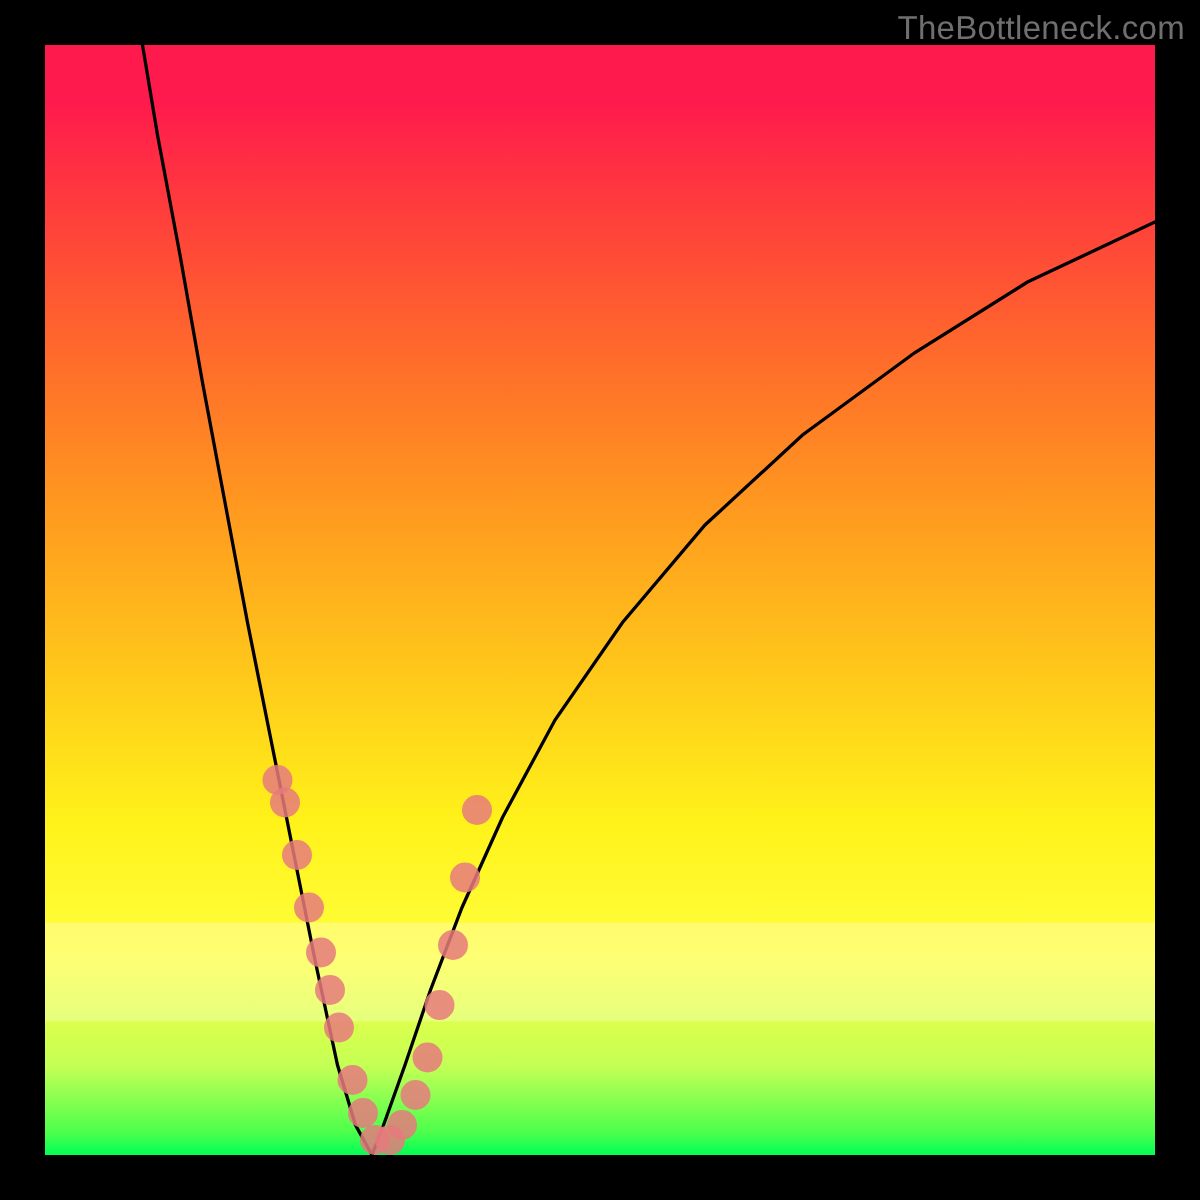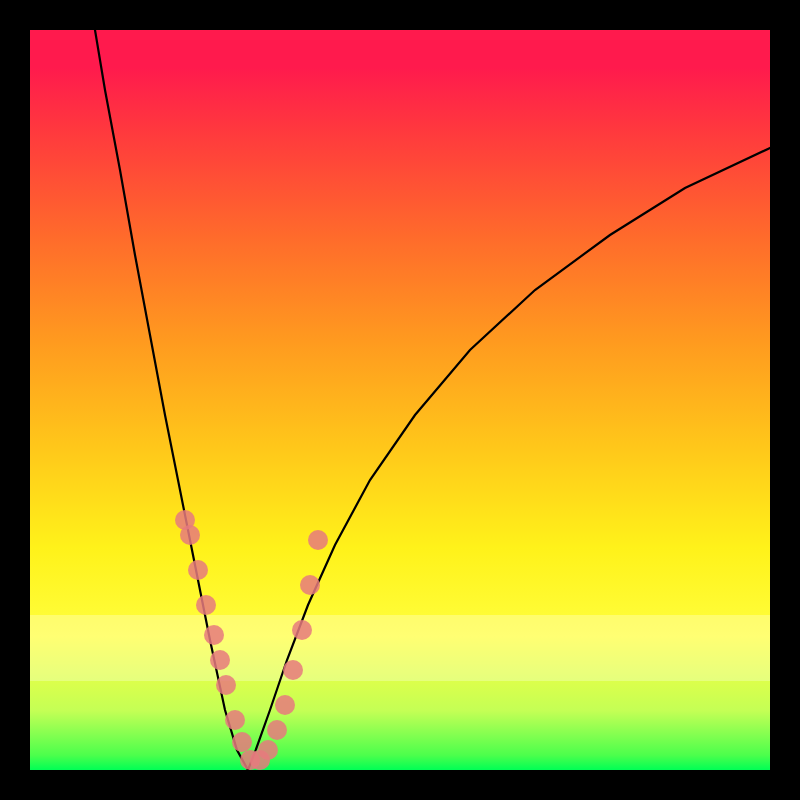--- a/index.html
+++ b/index.html
@@ -77,20 +77,21 @@
     font-weight: 500;
     letter-spacing: 0.2px;
     user-select: none;
   }
 </style>
 </head>
 <body>
 
 <div class="stage">
 
+  <div class="watermark">TheBottleneck.com</div>
 
   <div class="plot-area">
     <div class="gradient-bg"></div>
     <div class="pale-band"></div>
 
     <svg class="curve" viewBox="0 0 740 740" preserveAspectRatio="none">
       <path id="curve-left-path" class="curve-path" d="M65 0 L75 60 L90 140 L105 225 L120 305 L135 385 L150 460 L165 535 L180 610 L195 680 L207 720 L218 740"></path>
       <path id="curve-right-path" class="curve-path" d="M218 740 L225 722 L240 680 L257 630 L278 575 L305 515 L340 450 L385 385 L440 320 L505 260 L580 205 L655 158 L740 118"></path>
       <g id="dots-group">
           <circle cx="155" cy="490" r="10" class="dot"></circle>

